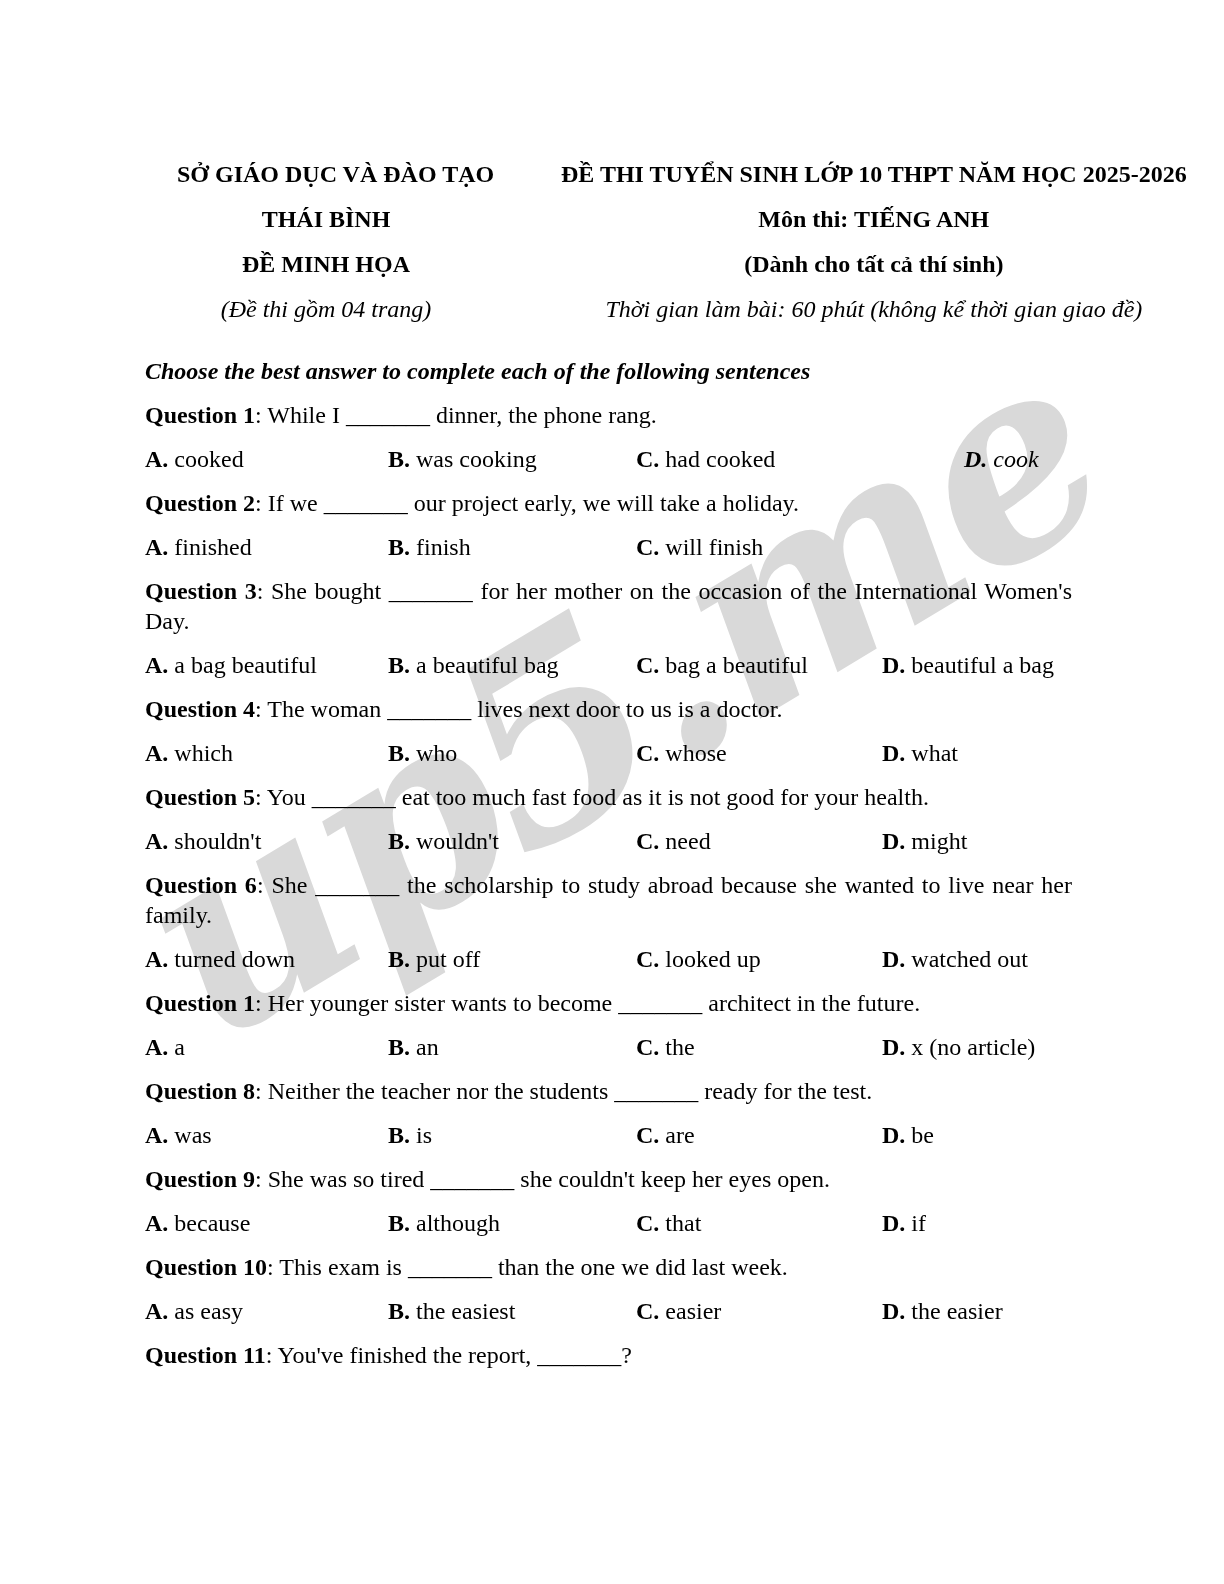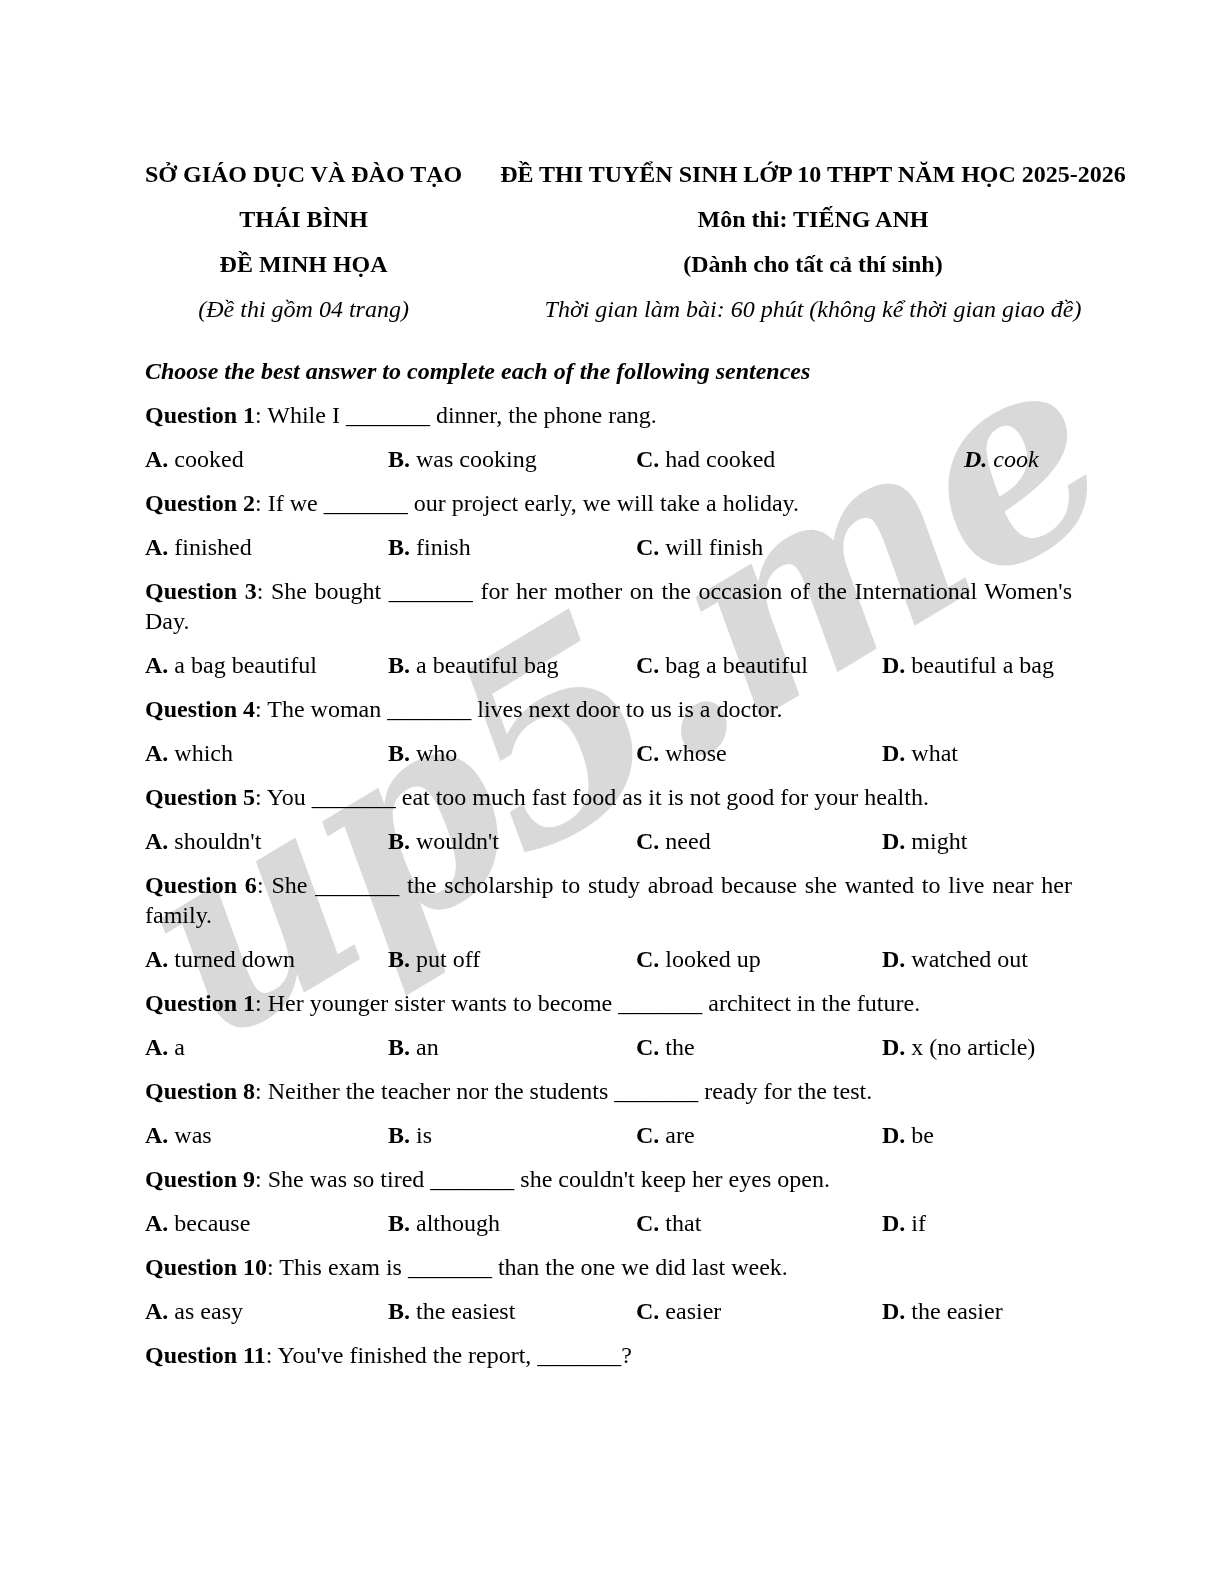--- a/index.html
+++ b/index.html
@@ -19,22 +19,22 @@
     font-style: italic; font-weight: bold;
     font-size: 265px; letter-spacing: -8px;
     white-space: nowrap; z-index: 0; user-select: none;
   }
   .content {
     position: relative; z-index: 1;
     padding: 152px 144px 0 145px;
   }
   .header { display: flex; }
   .header-left { width: 330px; text-align: center; }
-  .header-right { flex: 1; text-align: center; position: relative; left: 38px; }
-  .h-line { line-height: 45px; white-space: nowrap; }
+  .header-right { flex: 1; text-align: center; position: relative; left: 54px; }
+  .h-line { line-height: 45px; white-space: nowrap; margin-left: 32px; }
   .b { font-weight: bold; }
   .i { font-style: italic; }
   .instruction {
     margin: 24px 0 12px 0; line-height: 30px;
     font-weight: bold; font-style: italic;
   }
   .q-text {
     margin: 14px 8px 0 0; line-height: 30px;
     text-align: justify;
   }

